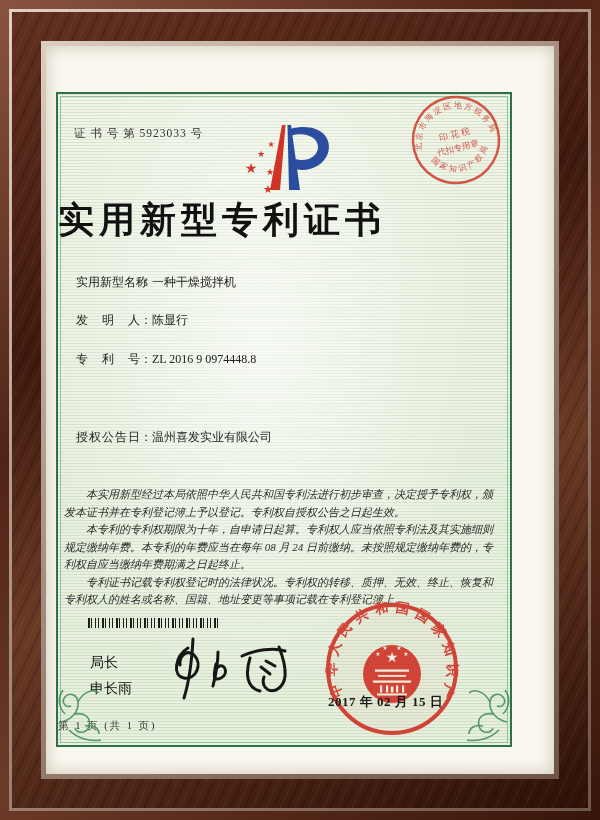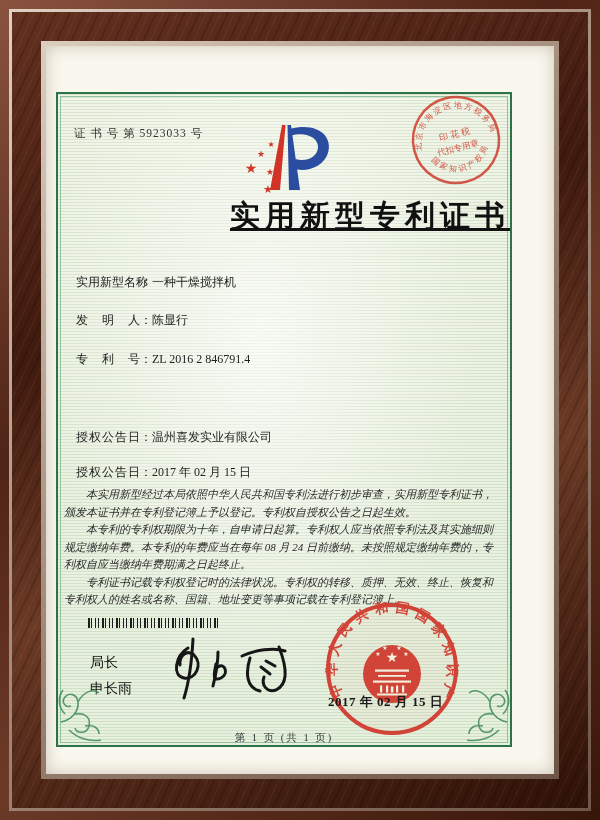--- a/index.html
+++ b/index.html
@@ -25,37 +25,37 @@
         background:
           radial-gradient(ellipse at 45% 38%,rgba(255,255,255,.65),rgba(255,255,255,0) 62%),
           repeating-linear-gradient(180deg,rgba(110,165,118,.20) 0 1px,rgba(255,255,255,0) 1px 3px),
           linear-gradient(180deg,#f1f4e6,#e7efdd);}
   .cert::before{content:"";position:absolute;inset:2px;border:1px solid #93c0a0;pointer-events:none;}
   
   .certno{position:absolute;left:16px;top:32px;font-size:11.5px;letter-spacing:1px;color:#333;}
   .logo{position:absolute;left:50%;margin-left:-48px;top:28px;width:96px;height:74px;}
   .taxseal{position:absolute;left:352px;top:0px;width:92px;height:92px;
            transform:rotate(-14deg);opacity:.88;}
-  .title{position:absolute;left:0;right:0;top:102px;text-align:right;
-         font-size:30px;font-weight:bold;letter-spacing:5px;color:#111;text-decoration:underline;}
+  .title{position:absolute;left:0;right:0;top:102px;text-align:left;
+         font-size:36px;font-weight:bold;letter-spacing:5px;color:#111;}
   .frow{position:absolute;left:18px;font-size:12px;color:#222;white-space:nowrap;}
   .flabel{display:inline-block;width:64px;text-align:justify;text-align-last:justify;}
   .fr1{top:180px}.fr2{top:218px}.fr3{top:257px}.fr4{top:292px}.fr5{top:335px}.fr6{top:370px}
   .paras{position:absolute;left:6px;right:8px;top:392px;font-size:11px;line-height:17.5px;
          color:#2a2a2a;font-style:italic;}
   .paras p{margin:0;text-indent:2em;}
   .barcode{position:absolute;left:30px;top:524px;width:130px;height:10px;
            background:repeating-linear-gradient(90deg,#1d1d1d 0 2px,rgba(0,0,0,0) 2px 3px,#1d1d1d 3px 4px,rgba(0,0,0,0) 4px 7px,#1d1d1d 7px 8px,rgba(0,0,0,0) 8px 10px,#1d1d1d 10px 11px,rgba(0,0,0,0) 11px 14px);}
   .sigtitle{position:absolute;left:32px;top:560px;font-size:14px;color:#111;}
   .signame{position:absolute;left:32px;top:586px;font-size:14px;color:#111;text-align:center;}
   .autograph{position:absolute;left:100px;top:540px;width:150px;height:70px;}
   .bigseal{position:absolute;left:265px;top:506px;width:138px;height:138px;opacity:.92;}
   .sealdate{position:absolute;left:270px;top:599px;font-size:13px;font-weight:bold;
             letter-spacing:.5px;color:#1a1a1a;}
-  .footer{position:absolute;left:0;right:0;bottom:0;text-align:center;
+  .footer{position:absolute;left:0;right:0;bottom:12px;
           font-size:10.5px;letter-spacing:2px;color:#333;}
   .orn{position:absolute;width:58px;height:78px;}
   .orn-l{left:-3px;bottom:-5px;}
   .orn-r{right:-3px;bottom:-5px;transform:scaleX(-1);}
 </style>
 </head>
 <body>
 
 <div class="f1">
  <div class="f2">
@@ -95,31 +95,28 @@
 
       <div class="title">实用新型专利证书</div>
 
       <div class="frow fr1">
         <span class="flabel">实用新型名称</span><span>：</span><span>一种干燥搅拌机</span>
       </div>
       <div class="frow fr2">
         <span class="flabel">发明人</span><span>：</span><span>陈显行</span>
       </div>
       <div class="frow fr3">
-        <span class="flabel">专利号</span><span>：</span><span>ZL 2016 2 846791.4</span>
+        <span class="flabel">专利号</span><span>：</span><span>ZL 2016 9 0974448.8</span>
       </div>
       <div class="frow fr5">
         <span class="flabel">授权公告日</span><span>：</span><span>温州喜发实业有限公司</span>
       </div>
-      <div class="frow fr6">
-        <span class="flabel">授权公告日</span><span>：</span><span>2017 年 02 月 15 日</span>
-      </div>
 
       <div class="paras">
-        <p>本实用新型经过本局依照中华人民共和国专利法进行初步审查，实用新型专利证书，颁发本证书并在专利登记簿上予以登记。专利权自授权公告之日起生效。</p>
+        <p>本实用新型经过本局依照中华人民共和国专利法进行初步审查，决定授予专利权，颁发本证书并在专利登记簿上予以登记。专利权自授权公告之日起生效。</p>
         <p>本专利的专利权期限为十年，自申请日起算。专利权人应当依照专利法及其实施细则规定缴纳年费。本专利的年费应当在每年 08 月 24 日前缴纳。未按照规定缴纳年费的，专利权自应当缴纳年费期满之日起终止。</p>
         <p>专利证书记载专利权登记时的法律状况。专利权的转移、质押、无效、终止、恢复和专利权人的姓名或名称、国籍、地址变更等事项记载在专利登记簿上。</p>
       </div>
 
       <div class="barcode"></div>
 
       <div class="sigtitle">局长</div>
       <div class="signame">申长雨</div>
 
       <svg class="autograph" viewBox="0 0 150 70" fill="none" stroke="#161616" stroke-width="3" stroke-linecap="round">

